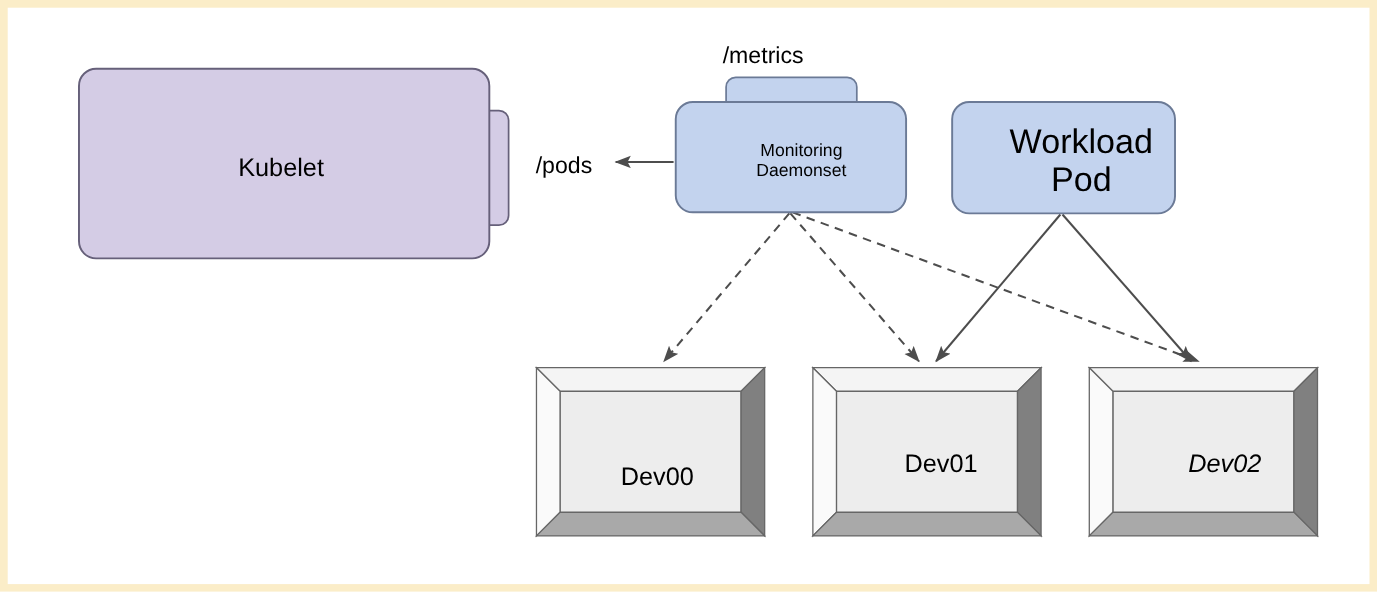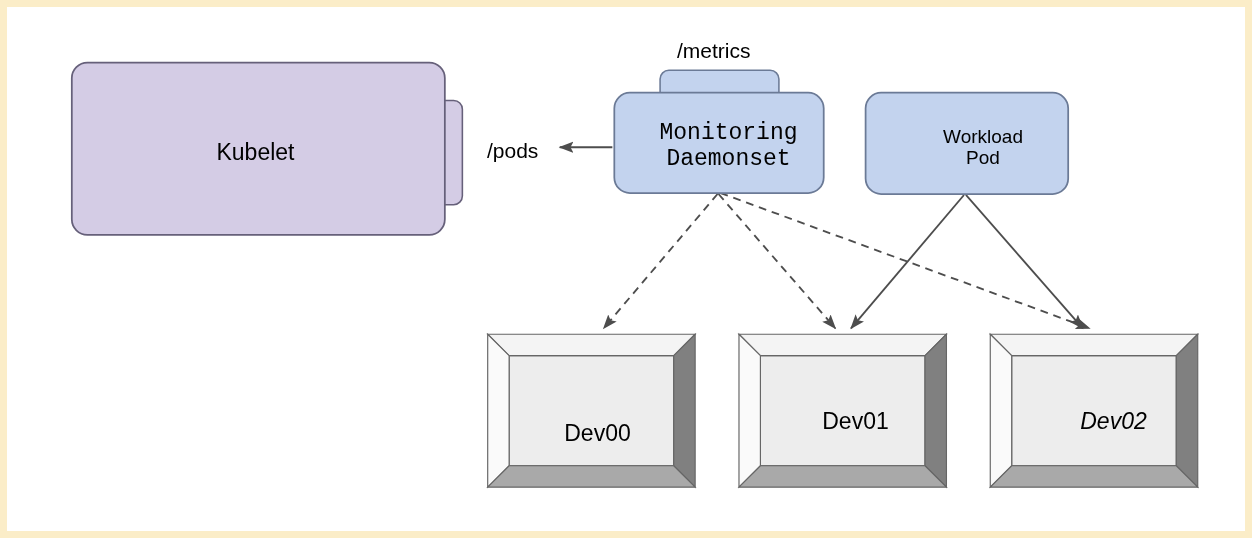--- a/index.html
+++ b/index.html
@@ -97,25 +97,25 @@
           <polygon points="1000,336 1213,336 1191,358 1022,358" fill="#f4f4f4" stroke="#666666" stroke-width="1.2"></polygon>
           <polygon points="1000,336 1022,358 1022,471 1000,493" fill="#fafafa" stroke="#666666" stroke-width="1.2"></polygon>
           <polygon points="1213,336 1213,493 1191,471 1191,358" fill="#808080" stroke="#666666" stroke-width="1.2"></polygon>
           <polygon points="1000,493 1022,471 1191,471 1213,493" fill="#a9a9a9" stroke="#666666" stroke-width="1.2"></polygon>
         </g>
       </g>
   </svg>
 
   <div id="node-labels">
       <div class="node-label" style="left: 57px; top: 57px; width: 383px; height: 177px; font-size: 23px;">Kubelet</div>
-      <div class="node-label" style="left: 614px; top: 88px; width: 215px; height: 103px; font-size: 23px; font-family: Liberation Mono, monospace;">Monitoring
+      <div class="node-label" style="left: 614px; top: 88px; width: 215px; height: 103px; font-size: 16px;">Monitoring
 Daemonset</div>
-      <div class="node-label" style="left: 872px; top: 88px; width: 208px; height: 104px; font-size: 19px;">Workload
+      <div class="node-label" style="left: 872px; top: 88px; width: 208px; height: 104px; font-size: 31px;">Workload
 Pod</div>
       <div class="node-label" style="left: 484px; top: 348px; width: 213px; height: 157px; font-size: 23px;">Dev00</div>
       <div class="node-label" style="left: 742px; top: 336px; width: 213px; height: 157px; font-size: 23px; text-align: center;">Dev01</div>
       <div class="node-label" style="left: 1000px; top: 336px; width: 213px; height: 157px; font-size: 23px; font-style: italic;">Dev02</div>
     </div>
 
-  <div class="edge-label" style="left:670px; top:33px;">/metrics</div>
+  <div class="edge-label" style="left:650px; top:33px;">/metrics</div>
   <div class="edge-label" style="left:480px; top:133px;">/pods</div>
 
 </div>
 
 </body></html>

